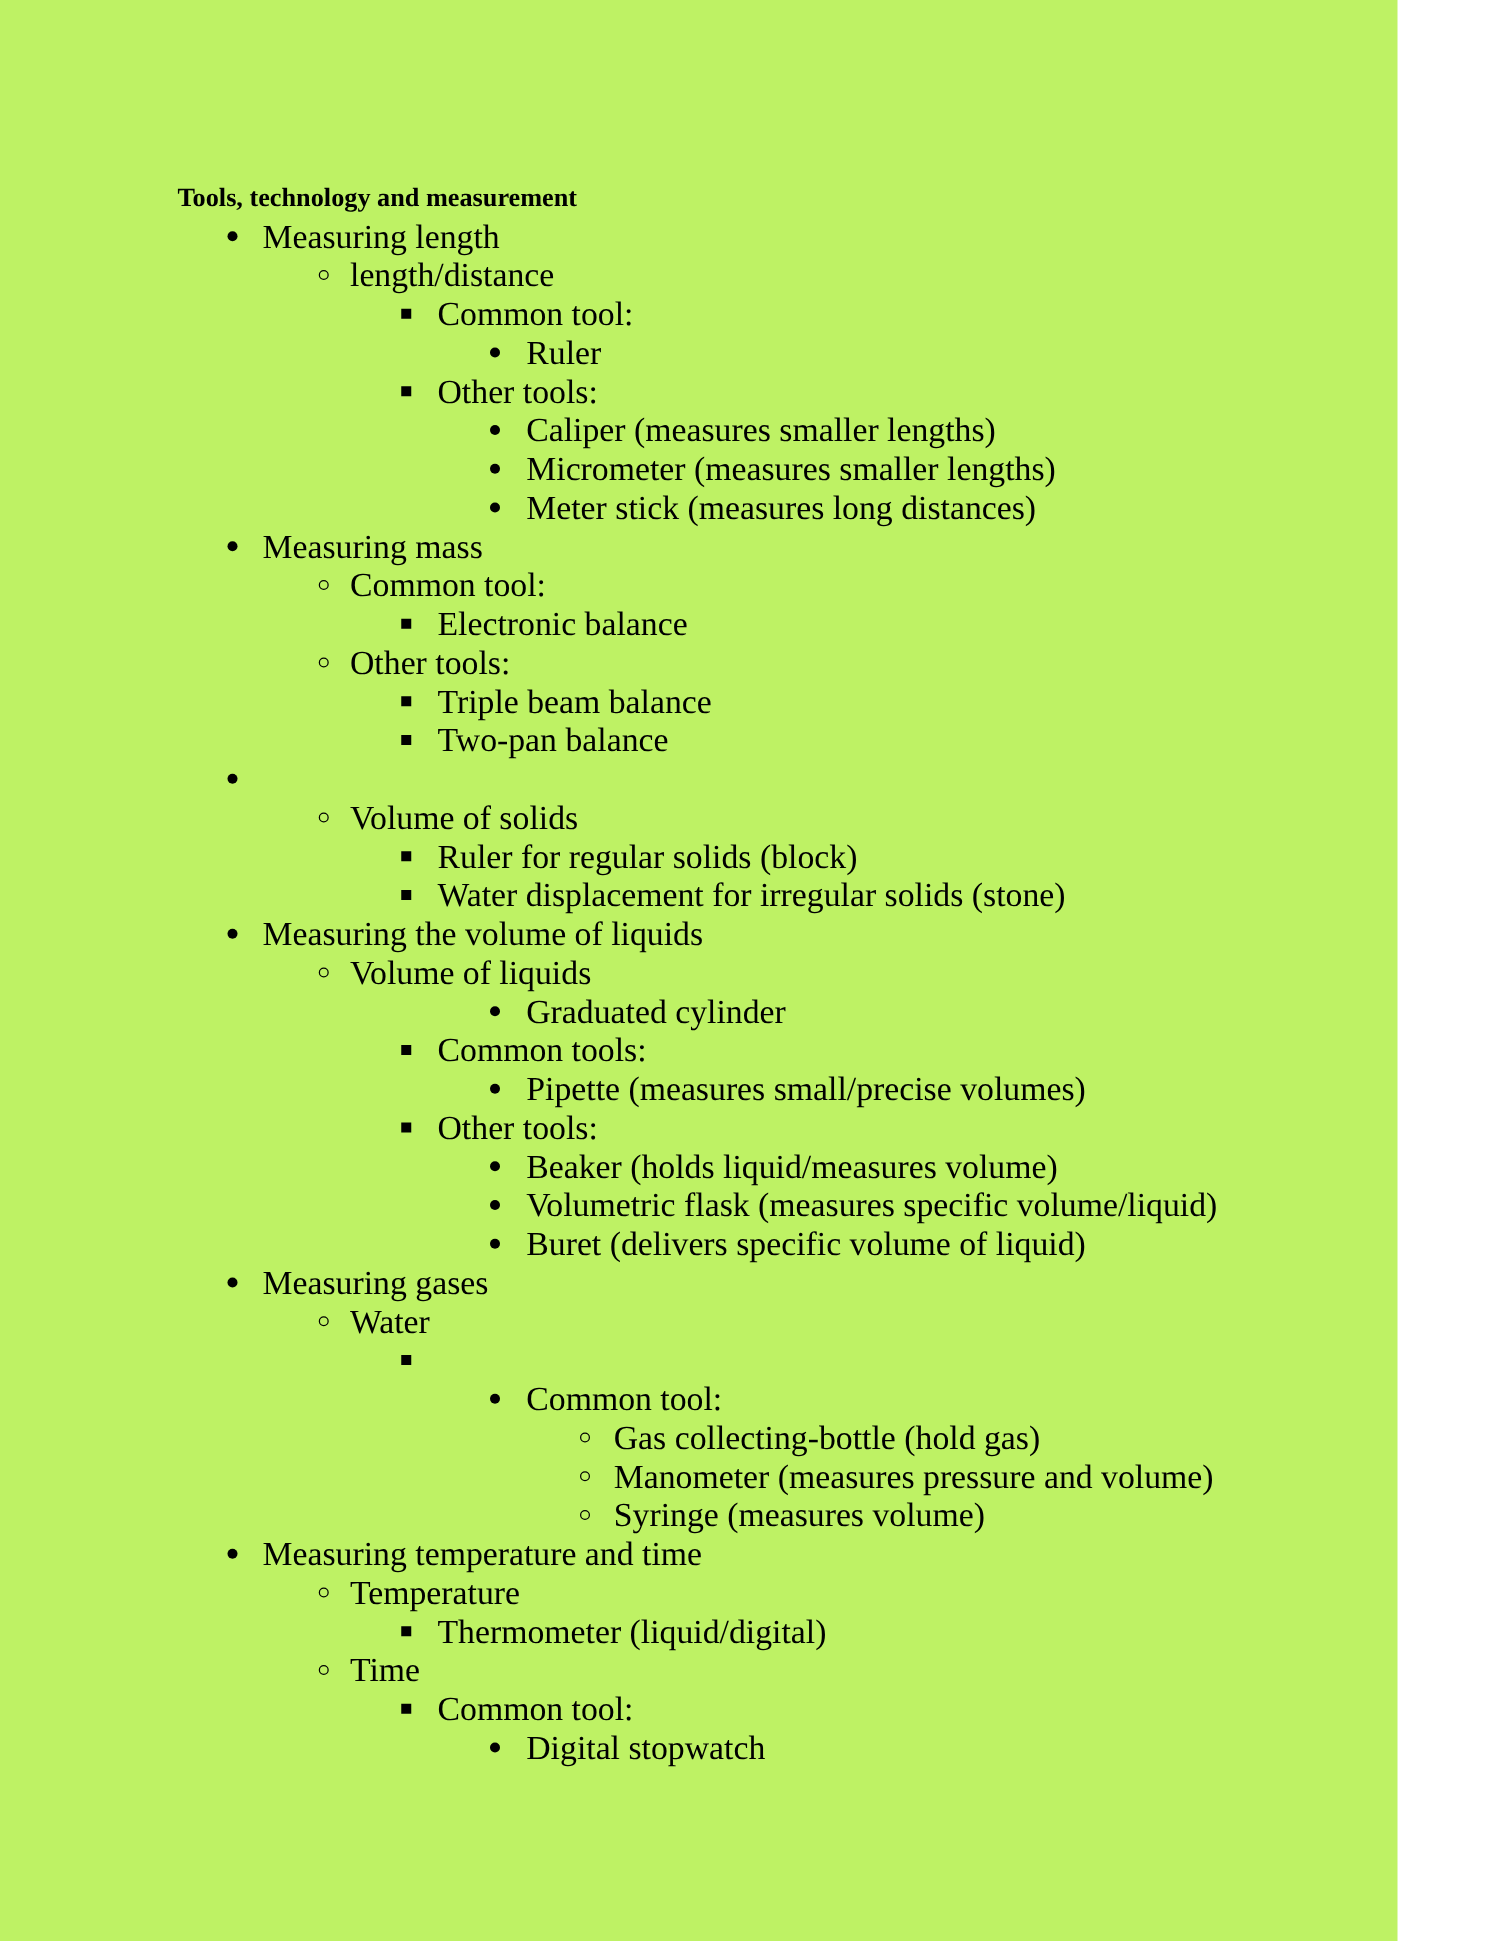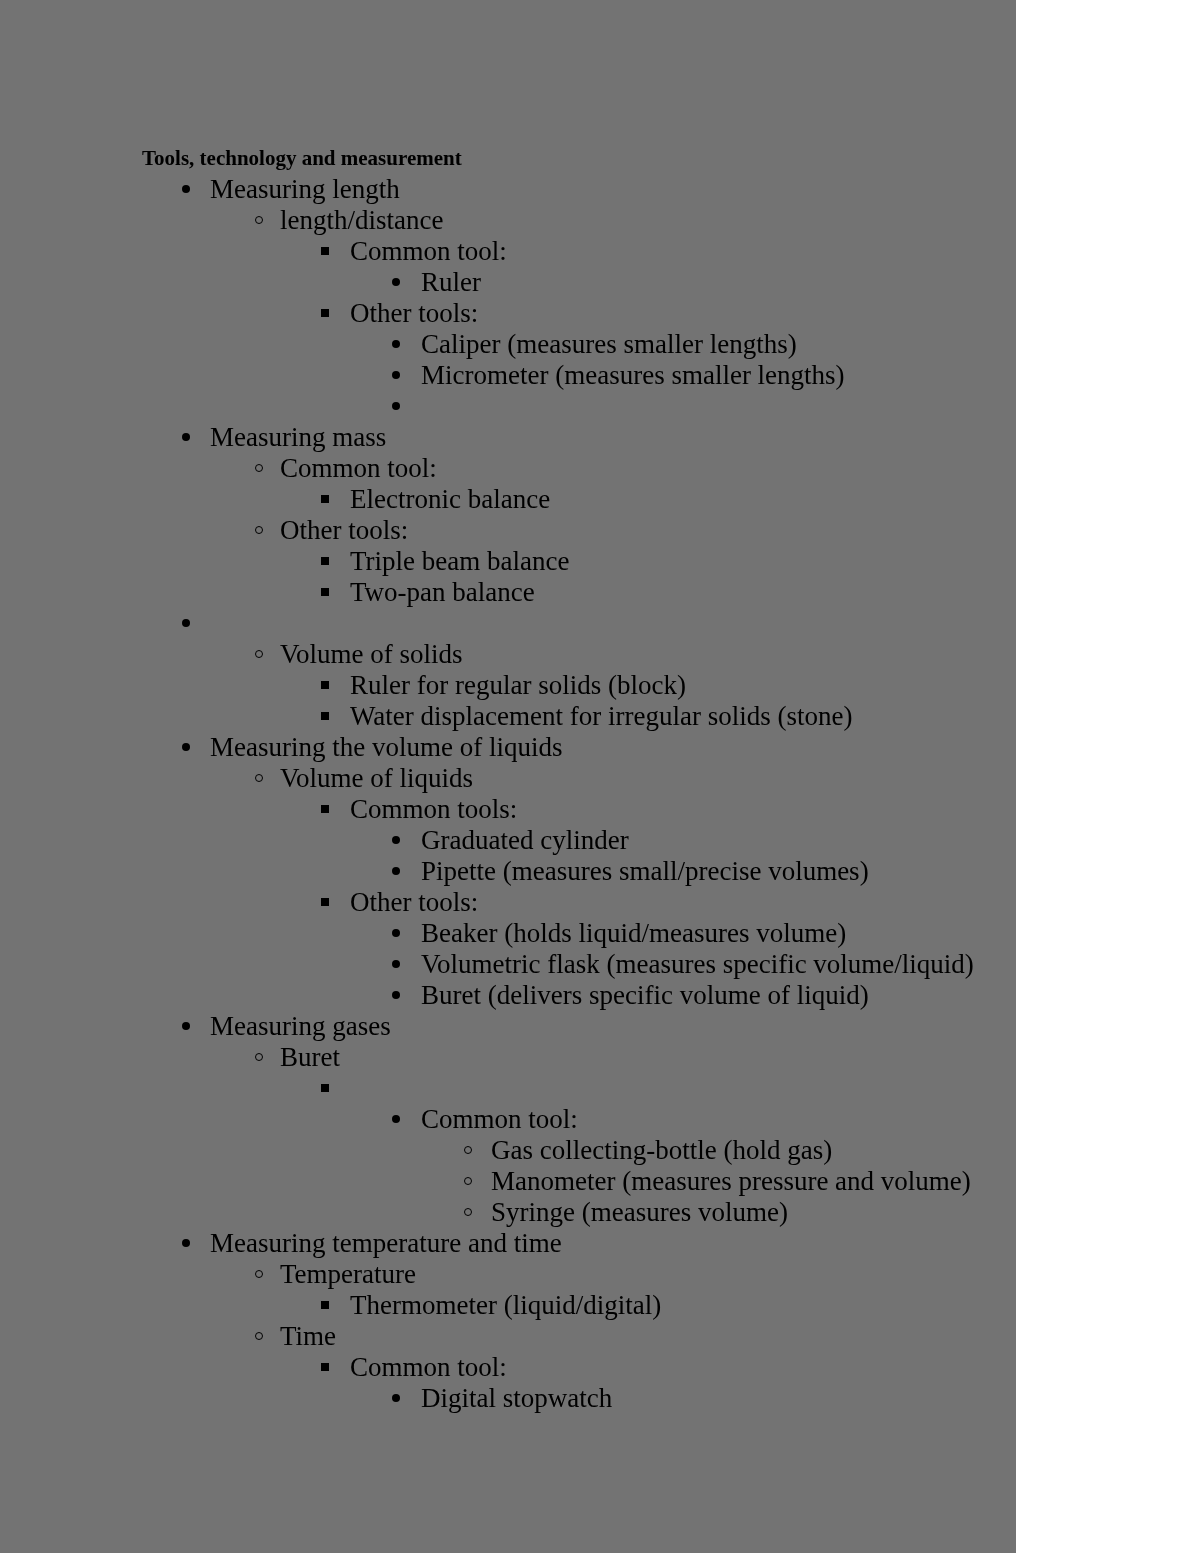--- a/index.html
+++ b/index.html
@@ -9,23 +9,23 @@
   }
   body {
     width: 1200px;
     height: 1553px;
     font-family: "Liberation Serif", "DejaVu Serif", serif;
     color: #000000;
     -webkit-font-smoothing: none;
   }
   .page {
     position: relative;
-    width: 1016px;
+    width: 1118px;
     height: 1553px;
-    background: #737373;
+    background: #bef264;
     overflow: hidden;
   }
   .doc-title {
     position: absolute;
     left: 142px;
     top: 143px;
     font-size: 21px;
     line-height: 31px;
     font-weight: bold;
     white-space: nowrap;
@@ -128,20 +128,21 @@
       <div class="row lvl4">
         <span class="bullet"><span class="glyph-disc"></span></span>
         <span class="label">Caliper (measures smaller lengths)</span>
       </div>
       <div class="row lvl4">
         <span class="bullet"><span class="glyph-disc"></span></span>
         <span class="label">Micrometer (measures smaller lengths)</span>
       </div>
       <div class="row lvl4">
         <span class="bullet"><span class="glyph-disc"></span></span>
+        <span class="label">Meter stick (measures long distances)</span>
       </div>
       <div class="row lvl1">
         <span class="bullet"><span class="glyph-disc"></span></span>
         <span class="label">Measuring mass</span>
       </div>
       <div class="row lvl2">
         <span class="bullet"><span class="glyph-circle"></span></span>
         <span class="label">Common tool:</span>
       </div>
       <div class="row lvl3">
@@ -176,30 +177,30 @@
         <span class="label">Water displacement for irregular solids (stone)</span>
       </div>
       <div class="row lvl1">
         <span class="bullet"><span class="glyph-disc"></span></span>
         <span class="label">Measuring the volume of liquids</span>
       </div>
       <div class="row lvl2">
         <span class="bullet"><span class="glyph-circle"></span></span>
         <span class="label">Volume of liquids</span>
       </div>
+      <div class="row lvl4">
+        <span class="bullet"><span class="glyph-disc"></span></span>
+        <span class="label">Graduated cylinder</span>
+      </div>
       <div class="row lvl3">
         <span class="bullet"><span class="glyph-square"></span></span>
         <span class="label">Common tools:</span>
       </div>
       <div class="row lvl4">
         <span class="bullet"><span class="glyph-disc"></span></span>
-        <span class="label">Graduated cylinder</span>
-      </div>
-      <div class="row lvl4">
-        <span class="bullet"><span class="glyph-disc"></span></span>
         <span class="label">Pipette (measures small/precise volumes)</span>
       </div>
       <div class="row lvl3">
         <span class="bullet"><span class="glyph-square"></span></span>
         <span class="label">Other tools:</span>
       </div>
       <div class="row lvl4">
         <span class="bullet"><span class="glyph-disc"></span></span>
         <span class="label">Beaker (holds liquid/measures volume)</span>
       </div>
@@ -210,21 +211,21 @@
       <div class="row lvl4">
         <span class="bullet"><span class="glyph-disc"></span></span>
         <span class="label">Buret (delivers specific volume of liquid)</span>
       </div>
       <div class="row lvl1">
         <span class="bullet"><span class="glyph-disc"></span></span>
         <span class="label">Measuring gases</span>
       </div>
       <div class="row lvl2">
         <span class="bullet"><span class="glyph-circle"></span></span>
-        <span class="label">Buret</span>
+        <span class="label">Water</span>
       </div>
       <div class="row lvl3">
         <span class="bullet"><span class="glyph-square"></span></span>
       </div>
       <div class="row lvl4">
         <span class="bullet"><span class="glyph-disc"></span></span>
         <span class="label">Common tool:</span>
       </div>
       <div class="row lvl5">
         <span class="bullet"><span class="glyph-circle"></span></span>

